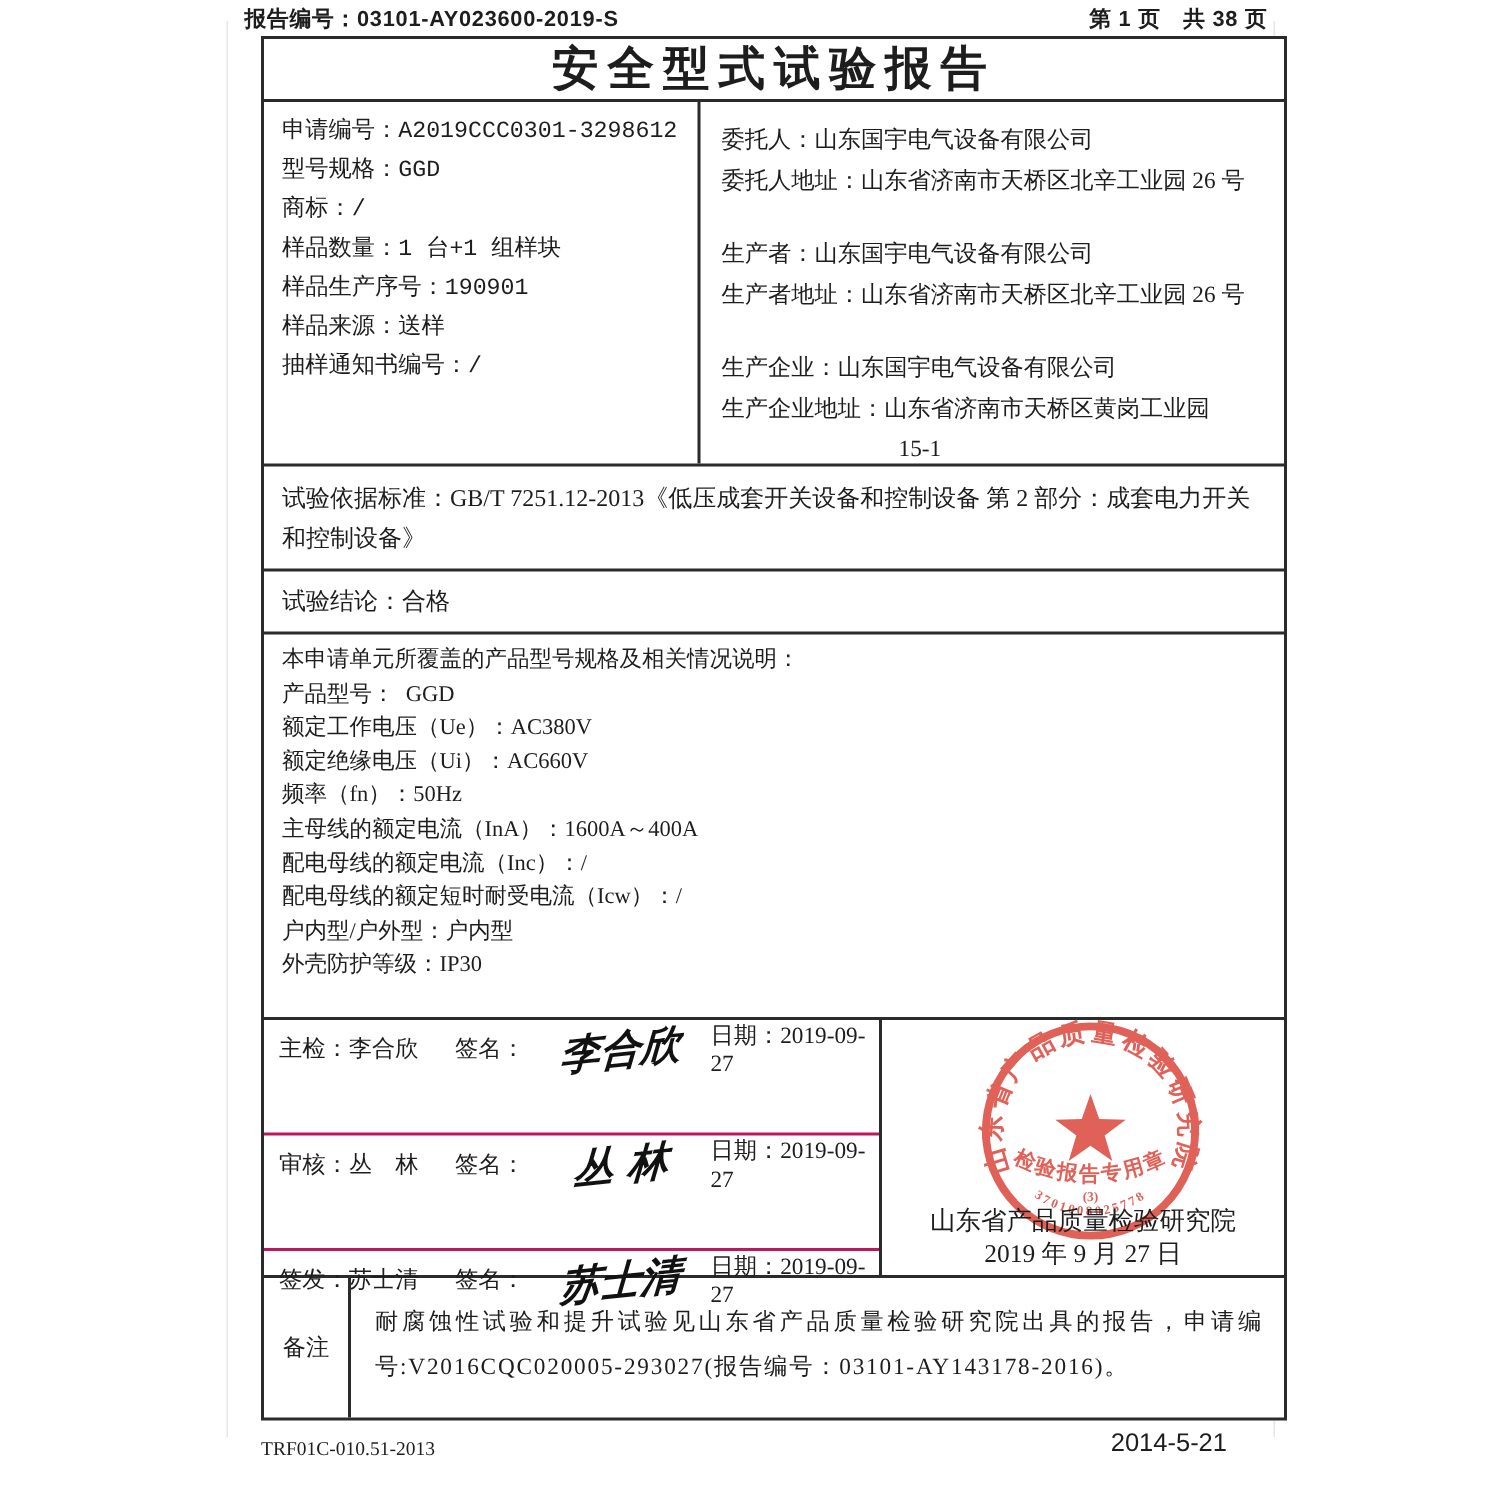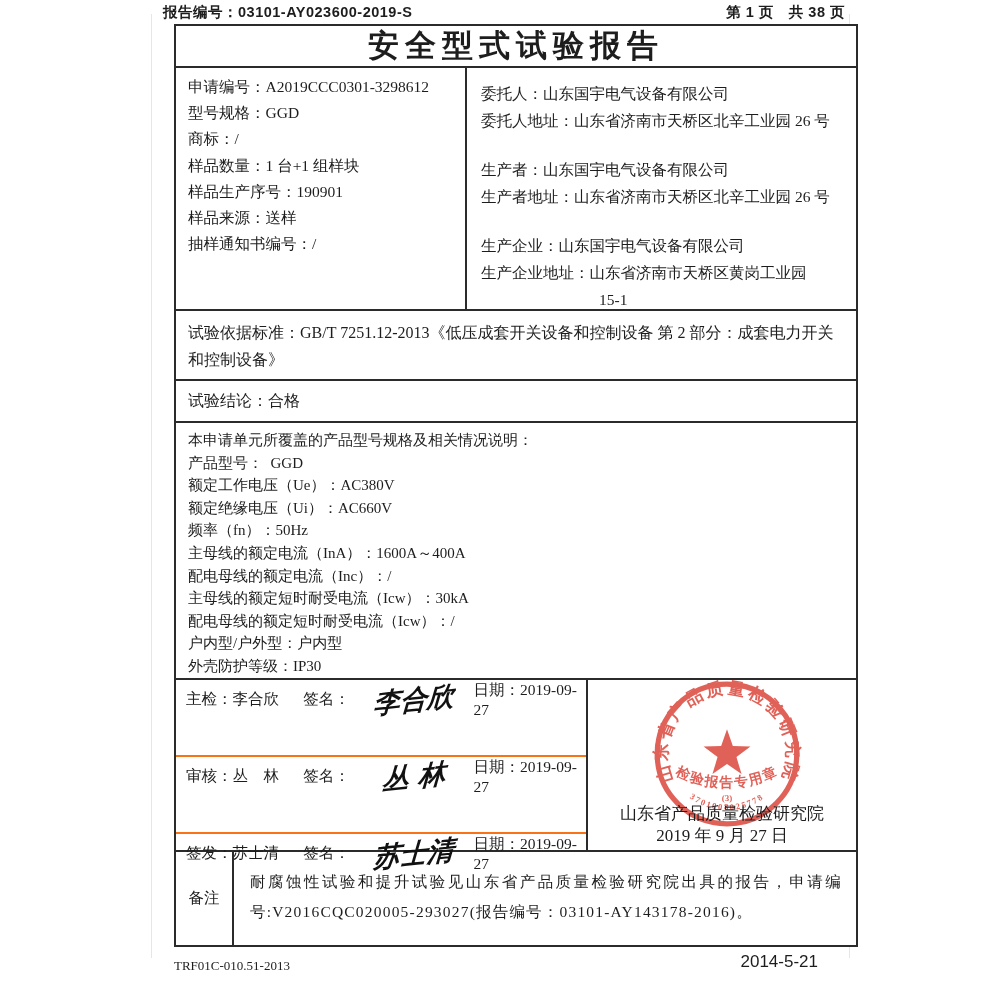--- a/index.html
+++ b/index.html
@@ -21,37 +21,37 @@
 
   .doc { position:absolute; left:174px; top:24px; width:684px; border:2px solid #2b2b2b; background:#fff; }
 
   .title-row {
     height:42px; display:flex; align-items:center; justify-content:center;
     font-size:31px; font-weight:bold; letter-spacing:6px;
     border-bottom:2px solid #2b2b2b;
   }
 
   .info-row { display:flex; height:243px; border-bottom:2px solid #2b2b2b; }
-  .info-left { width:291px; border-right:2px solid #2b2b2b; padding:6px 4px 0 12px; font-size:15.5px; }
+  .info-left { width:291px; border-right:2px solid #2b2b2b; padding:6px 4px 0 12px; font-size:15.5px;font-family:Liberation Mono, monospace; }
   .info-left .line { line-height:26.2px; white-space:pre-wrap; }
   .info-right { flex:1; padding:12px 6px 0 14px; font-size:15.5px; }
   .info-right .line { line-height:27px; white-space:pre-wrap; }
   .info-right .grp { margin-top:22px; }
   .info-right .addr2 { padding-left:118px; }
 
   .standard-row { height:70px; border-bottom:2px solid #2b2b2b; padding:8px 16px 0 12px; font-size:16px; line-height:27px; }
   .conclusion-row { height:42px; border-bottom:2px solid #2b2b2b; padding:10px 0 0 12px; font-size:16px; }
 
   .specs-row { height:257px; border-bottom:2px solid #2b2b2b; padding:6px 0 0 12px; font-size:15px; }
   .specs-row .line { line-height:22.6px; white-space:pre-wrap; }
 
   .sign-row { display:flex; height:172px; border-bottom:2px solid #2b2b2b; }
   .sign-left { width:412px; border-right:2px solid #2b2b2b; display:flex; flex-direction:column;gap:36px; }
   .sign-line { flex:1; display:flex; align-items:center; padding-left:10px; font-size:15.5px; }
-  .sign-line + .sign-line { border-top:2px solid #f97316; }
+  .sign-line + .sign-line { border-top:2px solid #be185d; }
   .sig-role { width:124px; }
   .sig-label { width:54px; }
   .sig-hand {
     width:126px; text-align:center; font-size:27px; font-style:italic; font-weight:bold;
     font-family:"DejaVu Serif",serif; transform:rotate(-6deg) skewX(-9deg); color:#111;
   }
   .stamp-cell { flex:1; position:relative; }
   .stamp-svg { position:absolute; left:64px; top:-1px; opacity:.9; }
   .stamp-org  { position:absolute; bottom:25px; width:100%; text-align:center; font-size:17px; }
   .stamp-date { position:absolute; bottom:3px;  width:100%; text-align:center; font-size:17px; }
@@ -111,21 +111,20 @@
     <div class="conclusion-row">试验结论：合格</div>
 
     <div class="specs-row">
       <div class="line">本申请单元所覆盖的产品型号规格及相关情况说明：</div>
       <div class="line">产品型号：  GGD</div>
       <div class="line">额定工作电压（Ue）：AC380V</div>
       <div class="line">额定绝缘电压（Ui）：AC660V</div>
       <div class="line">频率（fn）：50Hz</div>
       <div class="line">主母线的额定电流（InA）：1600A～400A</div>
       <div class="line">配电母线的额定电流（Inc）：/</div>
-      <div class="line">主母线的额定短时耐受电流（Icw）：30kA</div>
       <div class="line">配电母线的额定短时耐受电流（Icw）：/</div>
       <div class="line">户内型/户外型：户内型</div>
       <div class="line">外壳防护等级：IP30</div>
     </div>
 
     <div class="sign-row">
       <div class="sign-left">
         <div class="sign-line">
           <span class="sig-role">主检：李合欣</span>
           <span class="sig-label">签名：</span>

